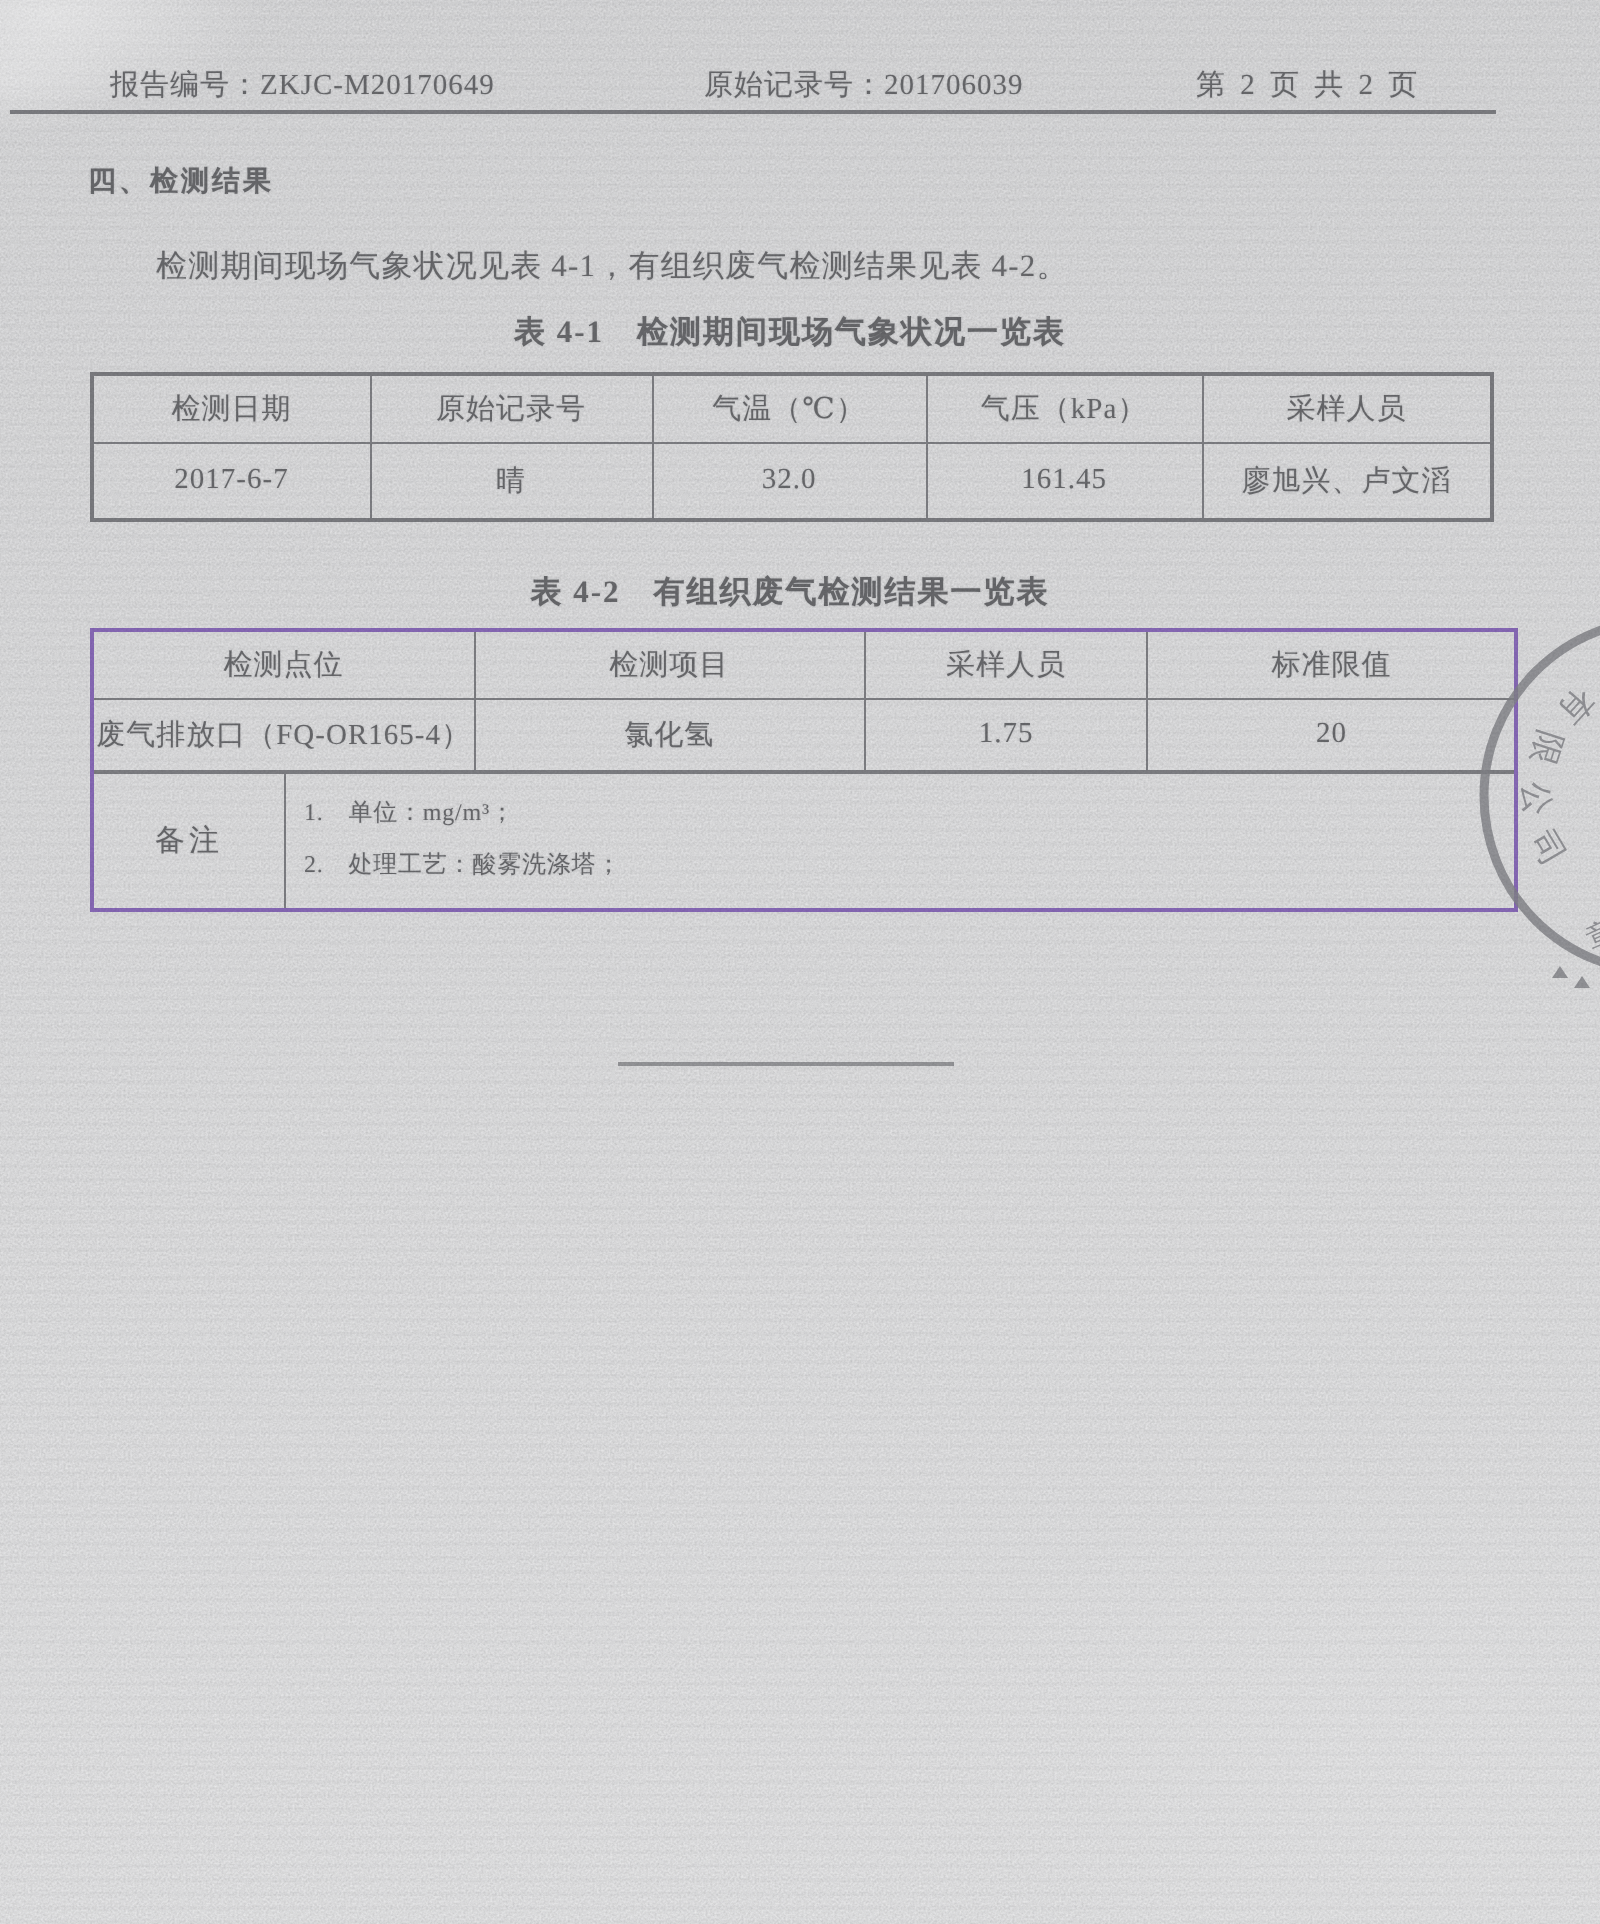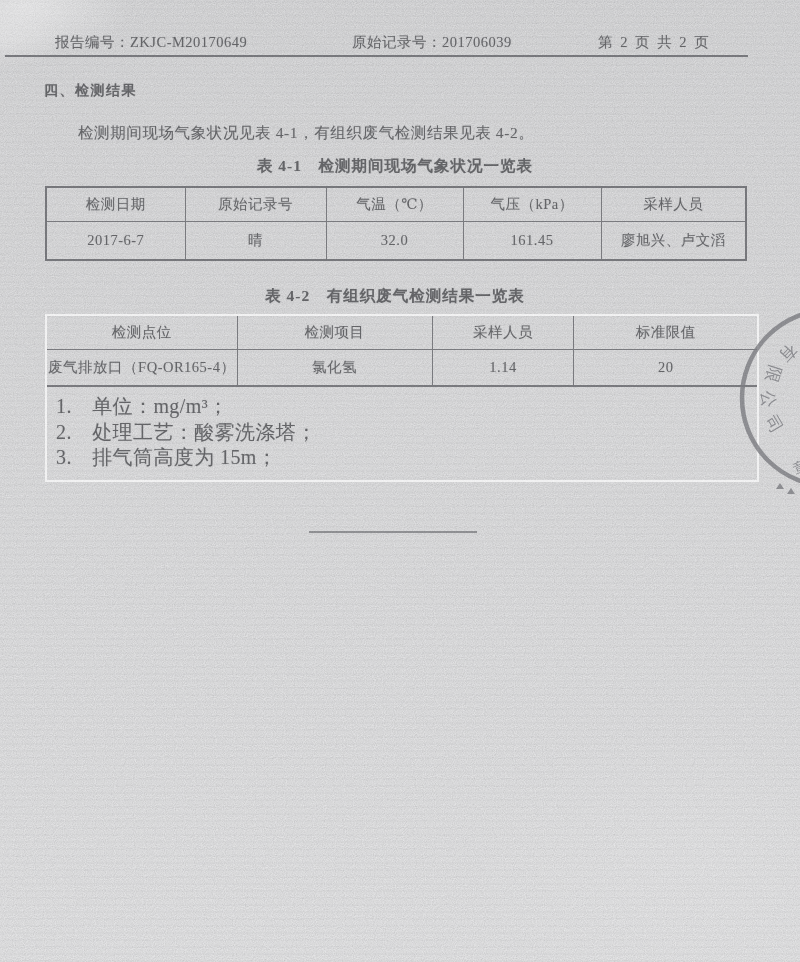--- a/index.html
+++ b/index.html
@@ -32,33 +32,33 @@
   .cap1{top:156px;}
   .cap2{top:286px;}
   table.rpt{border-collapse:collapse;table-layout:fixed;background:rgba(255,255,255,.03);}
   table.rpt th,table.rpt td{
     border:1px solid #3e3f45;text-align:center;font-weight:normal;
     font-size:14.5px;letter-spacing:.5px;padding:0 2px;overflow:hidden;
   }
   .t1{position:absolute;left:45px;top:186px;width:700px;border:2px solid #393a40;}
   .t1 th{height:33px;margin-left:32px;}
   .t1 td{height:37px;}
-  .t2wrap{position:absolute;left:45px;top:314px;width:710px;border:2px solid #ffffff;background:rgba(255,255,255,.03);}
+  .t2wrap{position:absolute;left:45px;top:314px;width:710px;border:2px solid #4c1d95;background:rgba(255,255,255,.03);}
   .t2{width:100%;border-collapse:collapse;table-layout:fixed;}
   .t2 th,.t2 td{border:1px solid #3e3f45;border-top:none;text-align:center;font-weight:normal;font-size:14.5px;letter-spacing:.5px;padding:0 1px;}
   .t2 tr:first-child th{border-top:none;height:33px;}
   .t2 td{height:35px;}
   .t2 th:first-child,.t2 td:first-child{border-left:none;}
   .t2 th:last-child,.t2 td:last-child{border-right:none;}
   .remarks-row{display:flex;border-top:1px solid #3e3f45;}
   .remarks-label{
     flex:0 0 95px;display:flex;align-items:center;justify-content:center;
     border-right:1px solid #3e3f45;font-size:15px;letter-spacing:2px;
   }
-  .remarks-body{flex:1;padding:7px 4px 9px 9px;font-size:20px;line-height:25.5px;letter-spacing:.4px;}
+  .remarks-body{flex:1;padding:7px 4px 9px 9px;font-size:12px;line-height:25.5px;letter-spacing:.4px;}
   .end-divider{position:absolute;left:309px;top:531px;width:168px;border-top:2px solid #4c4d52;opacity:.85;}
   .stamp{position:absolute;left:700px;top:293px;z-index:4;opacity:.82;filter:blur(.3px);}
 </style>
 </head>
 <body>
 
 <div class="page">
 
   <svg class="grain" width="800" height="962" aria-hidden="true">
     <filter id="paper">
@@ -132,30 +132,30 @@
             <th>检测点位</th>
             <th>检测项目</th>
             <th>采样人员</th>
             <th>标准限值</th>
           </tr>
         </thead>
         <tbody>
           <tr>
             <td>废气排放口（FQ-OR165-4）</td>
             <td>氯化氢</td>
-            <td>1.14</td>
+            <td>1.75</td>
             <td>20</td>
           </tr>
         </tbody>
       </table>
       <div class="remarks-row">
+        <div class="remarks-label">备注</div>
         <div class="remarks-body">
           <div>1.　单位：mg/m³；</div>
           <div>2.　处理工艺：酸雾洗涤塔；</div>
-          <div>3.　排气筒高度为 15m；</div>
         </div>
       </div>
     </div>
 
     <div class="end-divider"></div>
 
   </div>
 
   <svg class="stamp" width="170" height="230" viewBox="0 0 170 230" aria-hidden="true">
     <defs>

